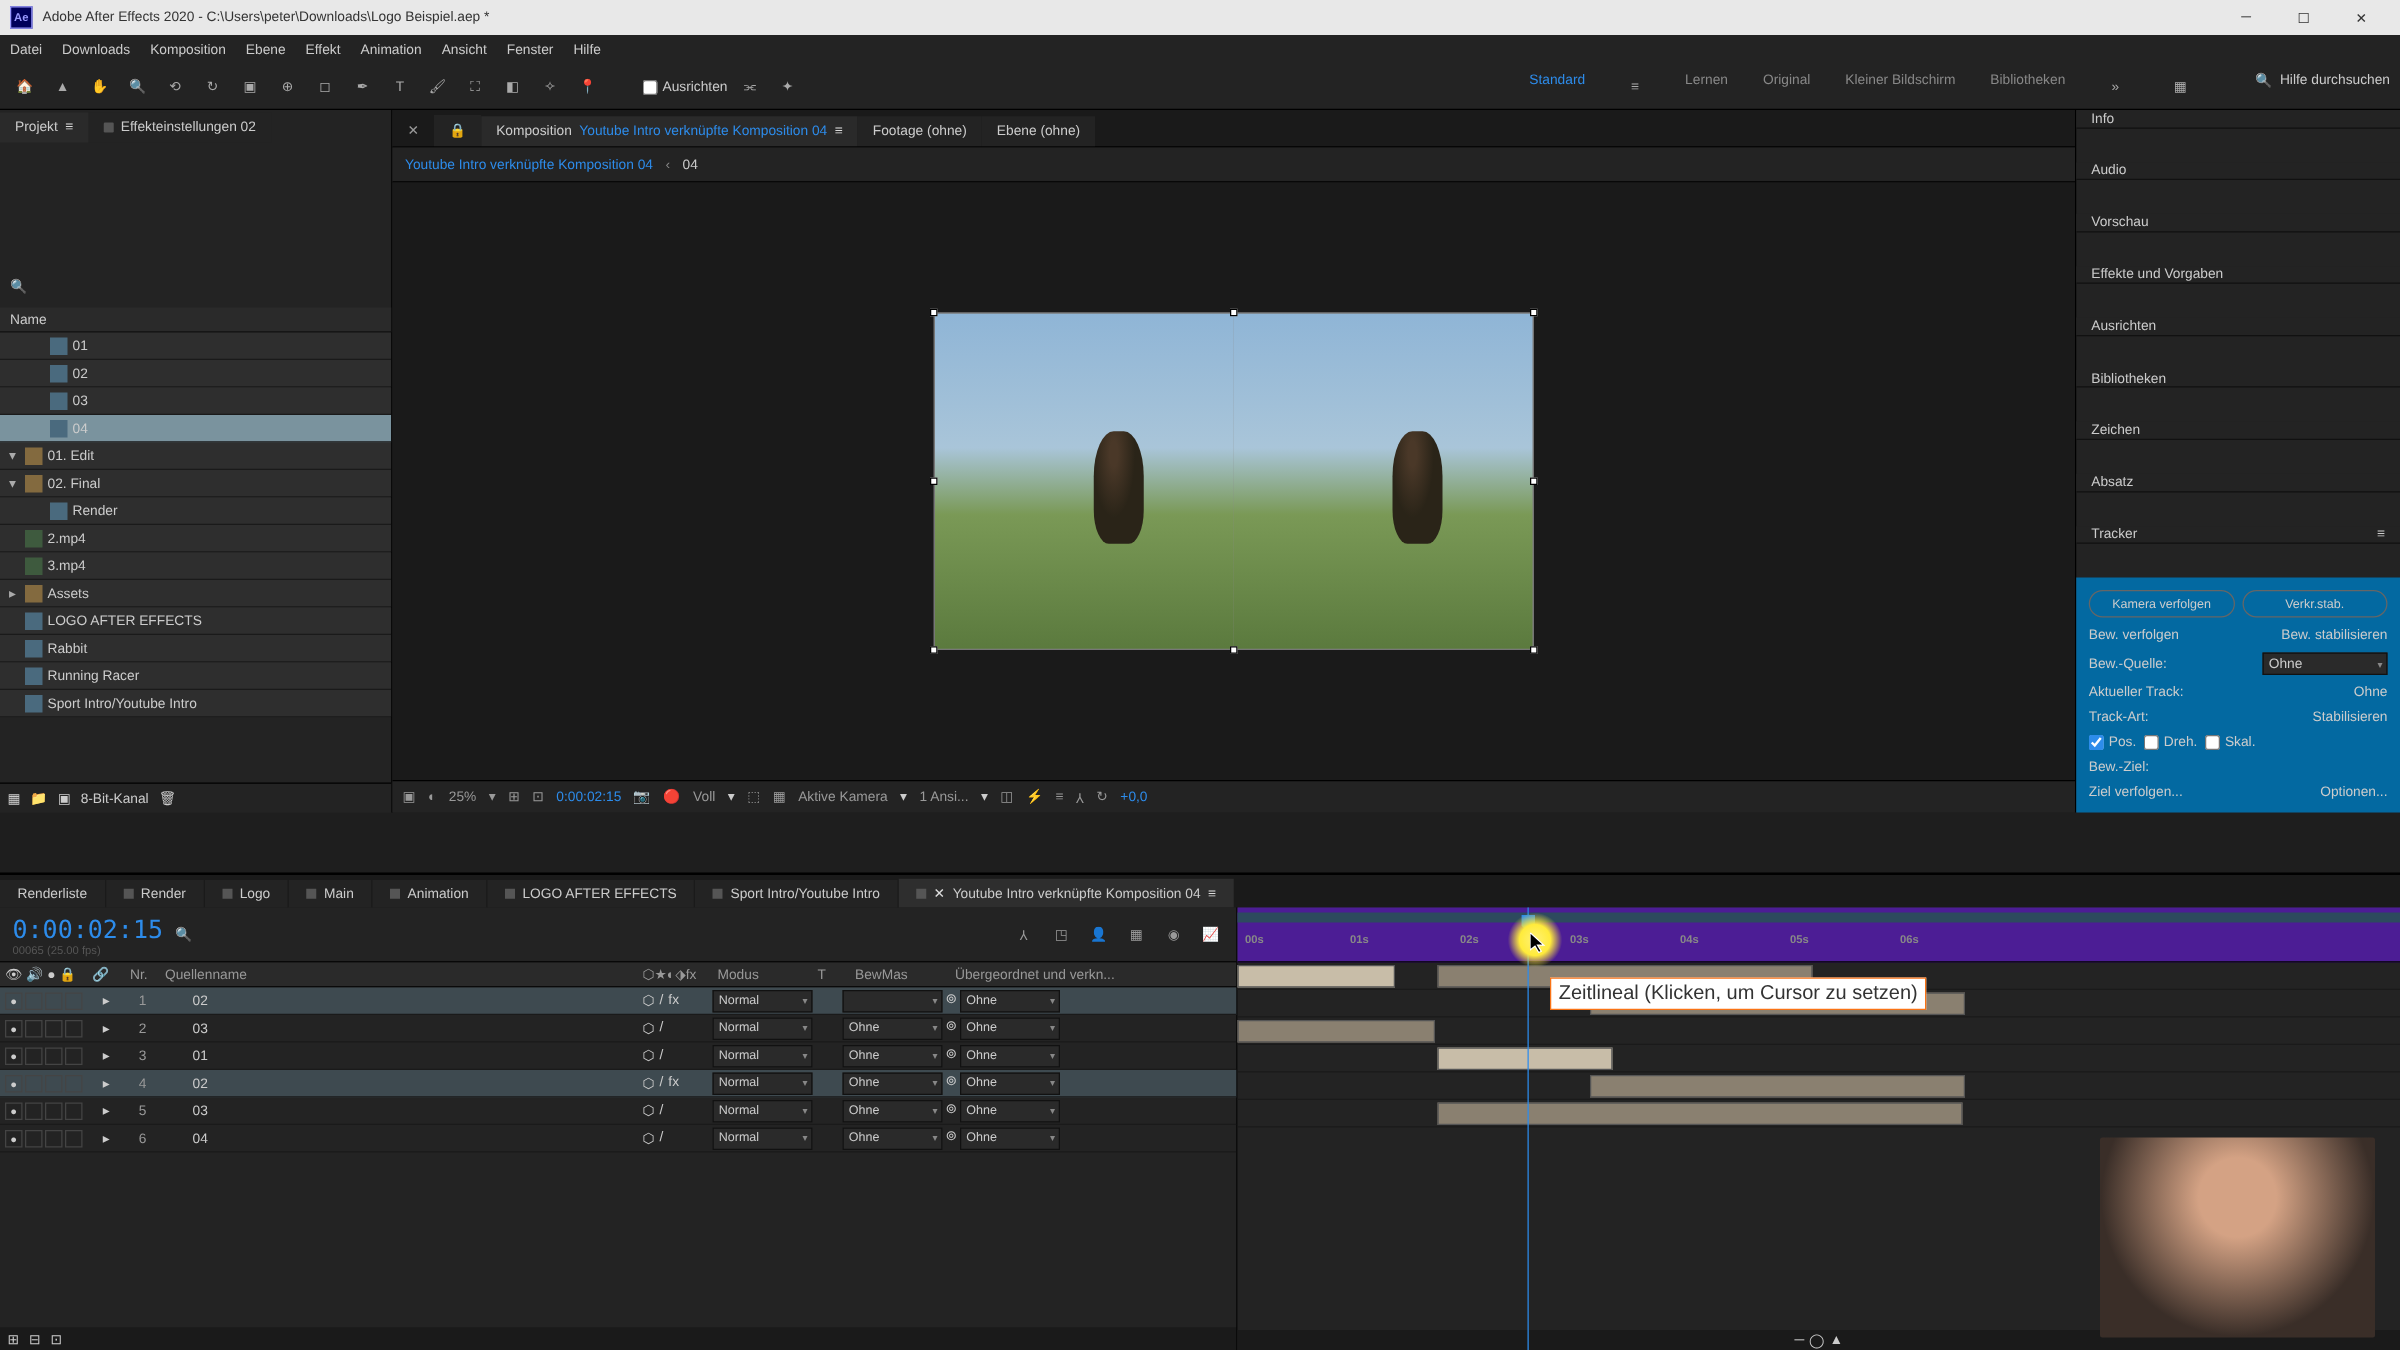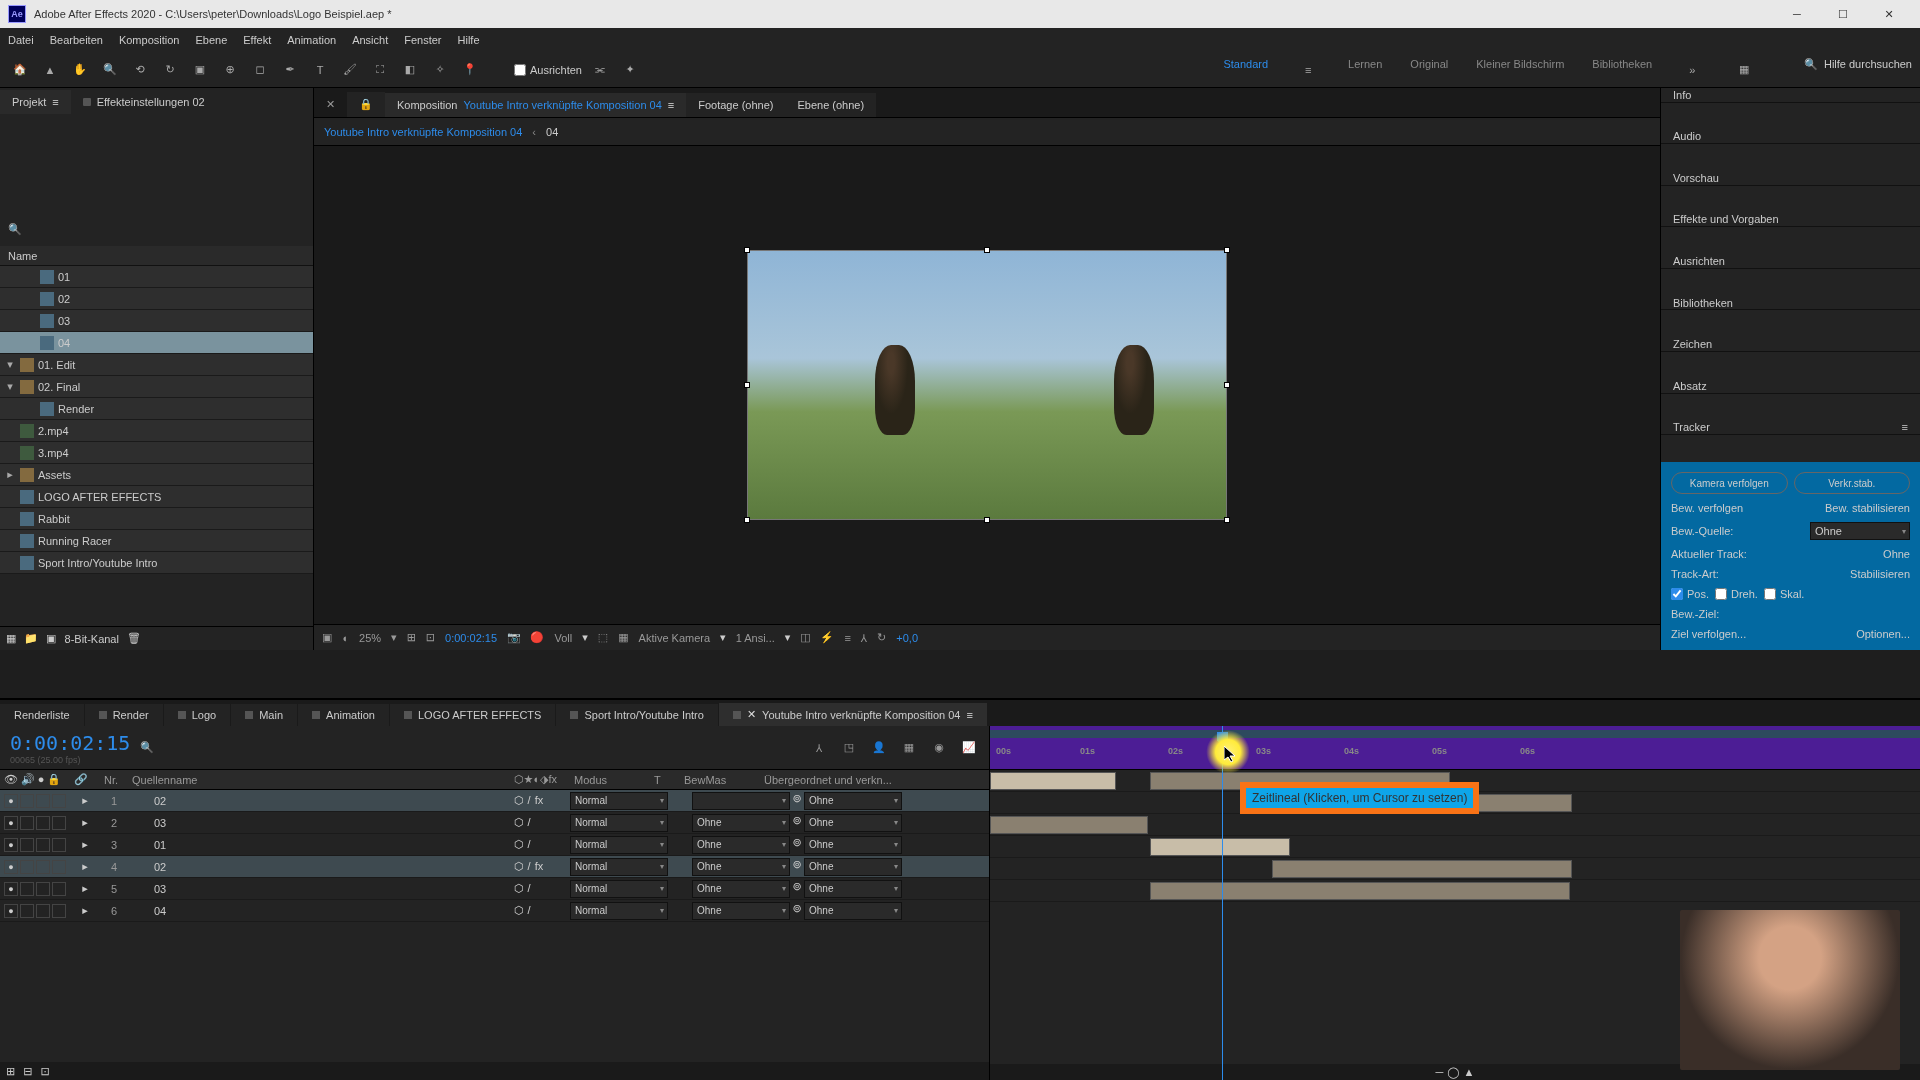--- a/index.html
+++ b/index.html
@@ -89,36 +89,36 @@
 .layers{flex:1;background:#232323;}
 .layer-row{height:22px;display:flex;align-items:center;border-bottom:1px solid #1a1a1a;}
 .layer-row.sel{background:#3e4a50;}
 .eye-col{width:70px;display:flex;gap:2px;padding:0 4px;}
 .eye{width:14px;height:14px;border:1px solid #444;display:flex;align-items:center;justify-content:center;font-size:9px;}
 .twist-col{width:30px;text-align:center;}
 .num-col{width:28px;text-align:center;color:#999;}
 .src-icon{width:22px;display:flex;justify-content:center;}
 .name-col{width:360px;padding-left:4px;}
 .mode-group{width:410px;display:flex;gap:2px;}
-.mode-sel{width:98px;height:18px;background:#2a2a2a;border:1px solid #111;display:flex;align-items:center;padding:0 4px;font-size:10px;position:relative;}
+.mode-sel{width:80px;height:18px;background:#2a2a2a;border:1px solid #111;display:flex;align-items:center;padding:0 4px;font-size:10px;position:relative;}
 .mode-sel::after{content:"▾";position:absolute;right:3px;font-size:8px;color:#888;}
 .fx-col{width:60px;display:flex;gap:4px;padding-left:4px;}
 
 .ruler{height:44px;background:#4c1d95;border-bottom:1px solid #000;position:relative;font-weight:bold;}
 .tick{position:absolute;top:20px;color:#888;font-size:9px;}
 .work-area{position:absolute;left:0;right:0;top:4px;height:8px;background:#2d4a5e;}
 .playhead{position:absolute;top:0;bottom:0;width:1px;background:#2d8ceb;z-index:5;}
 .playhead .cap{position:absolute;top:6px;left:-5px;width:11px;height:14px;background:#2d8ceb;clip-path:polygon(0 0,100% 0,100% 60%,50% 100%,0 60%);}
 .highlight{position:absolute;width:44px;height:44px;background:radial-gradient(circle,#fff176 0%,#ffeb3b 40%,rgba(255,235,59,0) 70%);border-radius:50%;z-index:20;pointer-events:none;}
 .cursor-arrow{position:absolute;width:16px;height:20px;z-index:21;}
 .tracks{position:absolute;top:44px;left:0;right:0;}
 .track{height:22px;border-bottom:1px solid #1a1a1a;position:relative;}
 .clip{position:absolute;top:2px;height:18px;background:#8a8070;border:1px solid #555;}
 .clip.lite{background:#c8bda8;}
-.tooltip{position:absolute;background:#0ea5e9;color:#333;padding:3px 6px;border:6px solid #f97316;font-size:12px;z-index:30;white-space:nowrap;}
+.tooltip{position:absolute;background:#ffffff;color:#333;padding:3px 6px;border:1px solid #f97316;font-size:16px;z-index:30;white-space:nowrap;}
 .webcam{position:absolute;right:20px;bottom:10px;width:220px;height:160px;background:radial-gradient(ellipse at 50% 30%,#d4a284 20%,#3a2e28 70%);border-radius:2px;z-index:15;}
 .zoom-bar{position:absolute;bottom:0;left:0;right:0;height:16px;background:#1a1a1a;display:flex;align-items:center;justify-content:center;gap:4px;}
 .tl-foot{height:18px;background:#1a1a1a;display:flex;align-items:center;padding:0 6px;gap:8px;}
 .chk{display:inline-flex;align-items:center;gap:4px;}
 .chk input{width:12px;height:12px;}
 .align-row{display:flex;align-items:center;gap:4px;}
 </style>
 </head>
 <body>
 
@@ -126,21 +126,21 @@
   <div class="ae-logo">Ae</div>
   <span>Adobe After Effects 2020 - C:\Users\peter\Downloads\Logo Beispiel.aep *</span>
   <div class="title-spacer"></div>
   <div class="win-btn">─</div>
   <div class="win-btn">☐</div>
   <div class="win-btn close">✕</div>
 </div>
 
 <div class="menu-bar">
   <span>Datei</span>
-  <span>Bearbeiten</span>
+  <span>Downloads</span>
   <span>Komposition</span>
   <span>Ebene</span>
   <span>Effekt</span>
   <span>Animation</span>
   <span>Ansicht</span>
   <span>Fenster</span>
   <span>Hilfe</span>
 </div>
 
 <div class="tool-bar">

